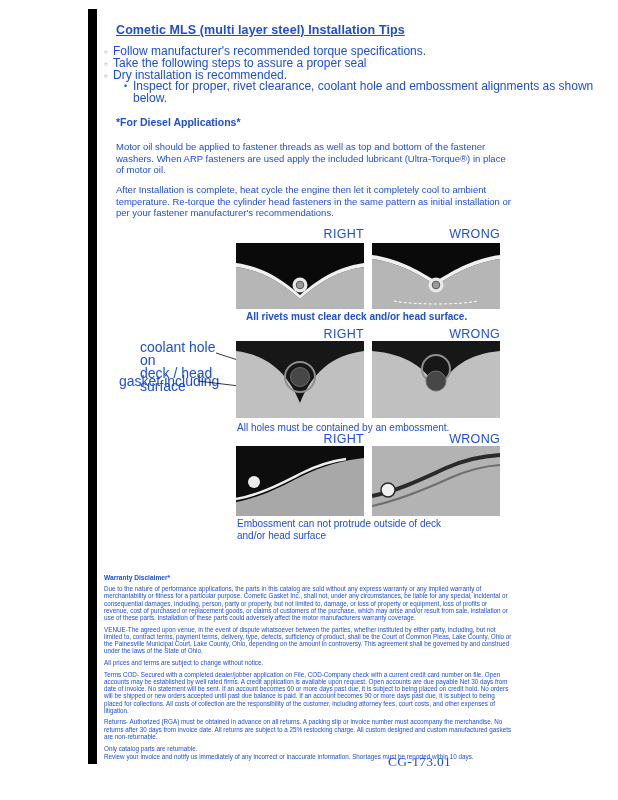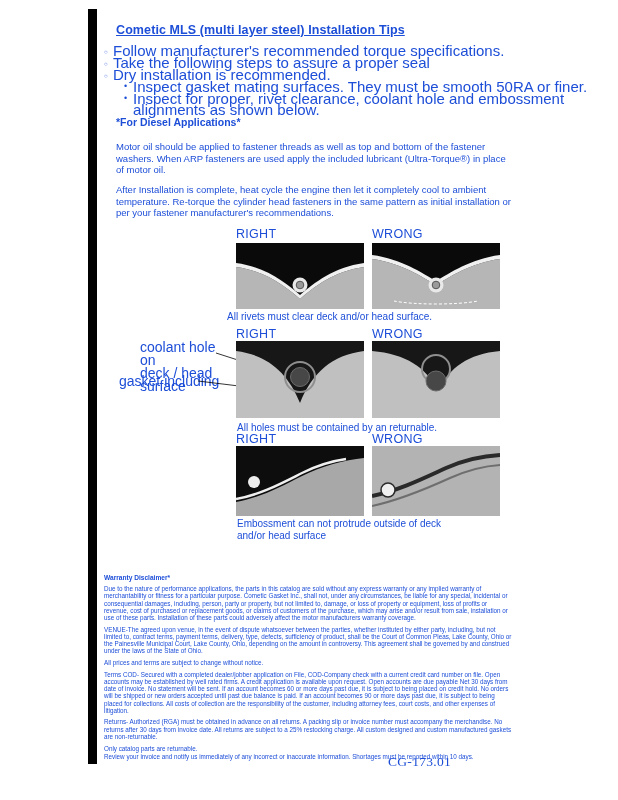--- a/index.html
+++ b/index.html
@@ -8,47 +8,47 @@
     background:#ffffff; overflow:hidden;
     font-family:"Liberation Sans", sans-serif; color:#1d4ed8;
   }
   .left-bar { position:absolute; left:88px; top:9px; width:9px; height:755px; background:#000; }
 
   .title {
     position:absolute; left:116px; top:23px;
     font-size:12.5px; font-weight:bold; text-decoration:underline; letter-spacing:0.1px;
   }
 
-  .tips { position:absolute; left:104px; top:45px; font-size:15px; }
+  .tips { position:absolute; left:104px; top:45px; font-size:12px; }
   .tips .b1 { position:relative; padding-left:9px; line-height:12px; }
   .tips .b1::before { content:"○"; position:absolute; left:0; top:1px; font-size:6px; }
   .tips .b2 { position:relative; padding-left:9px; margin-left:20px; line-height:11.5px; }
   .tips .b2::before { content:"•"; position:absolute; left:0; top:0; font-size:9px; }
 
   .diesel-heading { position:absolute; left:116px; top:116px; font-size:10.5px; font-weight:bold;text-align:center; }
   .para { position:absolute; left:116px; width:400px; font-size:9.5px; line-height:11.5px; }
   .para1 { top:141px; }
   .para2 { top:184px; }
   .para3 { top:208px; width:420px; }
 
-  .rw-label { position:absolute; width:128px; text-align:left; font-size:12.5px; letter-spacing:0.3px; }
+  .rw-label { position:absolute; width:128px; text-align:right; font-size:12.5px; letter-spacing:0.3px; }
   .col-left { left:236px; }
   .col-right { left:372px; }
   .row1-lbl { top:227px; }
   .row2-lbl { top:327px; }
   .row3-lbl { top:432px; }
 
   .diag { position:absolute; display:block; }
   .diag svg { display:block; width:100%; height:100%; }
   .d-r1 { top:243px; width:128px; height:66px; }
   .d-r2 { top:341px; width:128px; height:77px; }
   .d-r3 { top:446px; width:128px; height:70px; }
 
   .caption { position:absolute; font-size:10px; line-height:12px; }
-  .cap1 { left:227px; top:311px; }
+  .cap1 { left:246px; top:311px;font-weight:bold; }
   .cap2 { left:237px; top:422px; }
   .cap3 { left:237px; top:518px; width:215px; }
 
   .ann-label { position:absolute; font-size:14px; line-height:13px; }
   .ann-coolant { left:140px; top:341px; width:78px; white-space:pre-line; }
   .ann-emboss { left:119px; top:375px; }
 
   .ann-lines { position:absolute; left:0; top:0; width:618px; height:800px; pointer-events:none; }
 
   .legal { position:absolute; left:104px; top:574px; width:408px; font-size:6.3px; line-height:7.2px; }
@@ -66,21 +66,20 @@
 
 <div class="page">
   <div class="left-bar"></div>
 
   <div class="title">Cometic MLS (multi layer steel) Installation Tips</div>
 
   <div class="tips">
     <div class="b1">Follow manufacturer's recommended torque specifications.</div>
     <div class="b1">Take the following steps to assure a proper seal</div>
     <div class="b1">Dry installation is recommended.</div>
-    <div class="b2">Inspect gasket mating surfaces.  They must be smooth 50RA or finer.</div>
     <div class="b2">Inspect for proper, rivet clearance, coolant hole and embossment alignments as shown below.</div>
   </div>
 
   <div class="diesel-heading">*For Diesel Applications*</div>
   <div class="para para1">Motor oil should be applied to fastener threads as well as top and bottom of the fastener washers. When ARP fasteners are used apply the included lubricant (Ultra-Torque®) in place of motor oil.</div>
   <div class="para para2">After Installation is complete, heat cycle the engine then let it completely cool to ambient temperature. Re-torque the cylinder head fasteners in the same pattern as initial installation or per your fastener manufacturer's recommendations.</div>
 
   <div class="rw-label col-left row1-lbl">RIGHT</div>
   <div class="rw-label col-right row1-lbl">WRONG</div>
 
@@ -126,21 +125,21 @@
     </svg>
   </div>
   <div class="diag d-r2 col-right">
     <svg viewBox="0 0 128 77" preserveAspectRatio="none">
       <rect width="128" height="77" fill="#c0c0c0"></rect>
       <path d="M0,0 L128,0 L128,10 C96,13 78,26 66,50 C54,26 34,13 0,10 Z" fill="#171717"></path>
       <circle cx="64" cy="28" r="14" fill="none" stroke="#8f8f8f" stroke-width="2"></circle>
       <circle cx="64" cy="40" r="10" fill="#474747" stroke="#6b6b6b" stroke-width="1"></circle>
     </svg>
   </div>
-  <div class="caption cap2">All holes must be contained by an returnable.</div>
+  <div class="caption cap2">All holes must be contained by an embossment.</div>
 
   <div class="rw-label col-left row3-lbl">RIGHT</div>
   <div class="rw-label col-right row3-lbl">WRONG</div>
 
   <div class="diag d-r3 col-left">
     <svg viewBox="0 0 128 70" preserveAspectRatio="none">
       <rect width="128" height="70" fill="#0d0d0d"></rect>
       <path d="M0,56 C24,52 46,40 66,30 C86,20 108,14 128,12 L128,70 L0,70 Z" fill="#a8a8a8"></path>
       <path d="M0,53 C24,49 46,37 66,27 C80,20 96,15 110,13" fill="none" stroke="#efefef" stroke-width="2.5"></path>
       <circle cx="18" cy="36" r="6" fill="#ededed"></circle>

